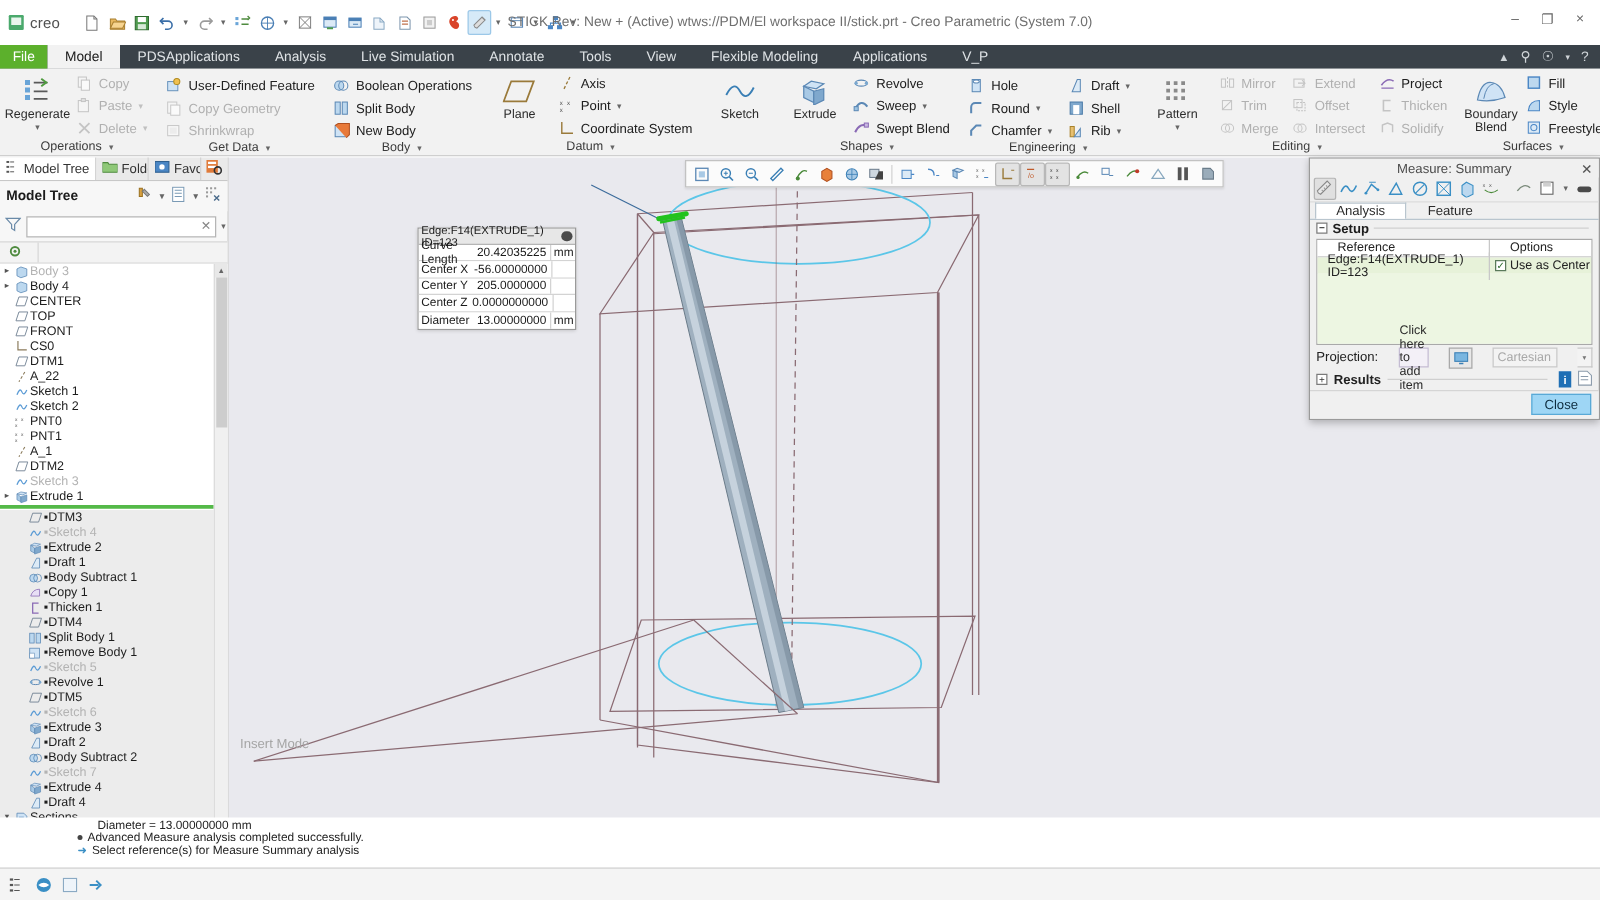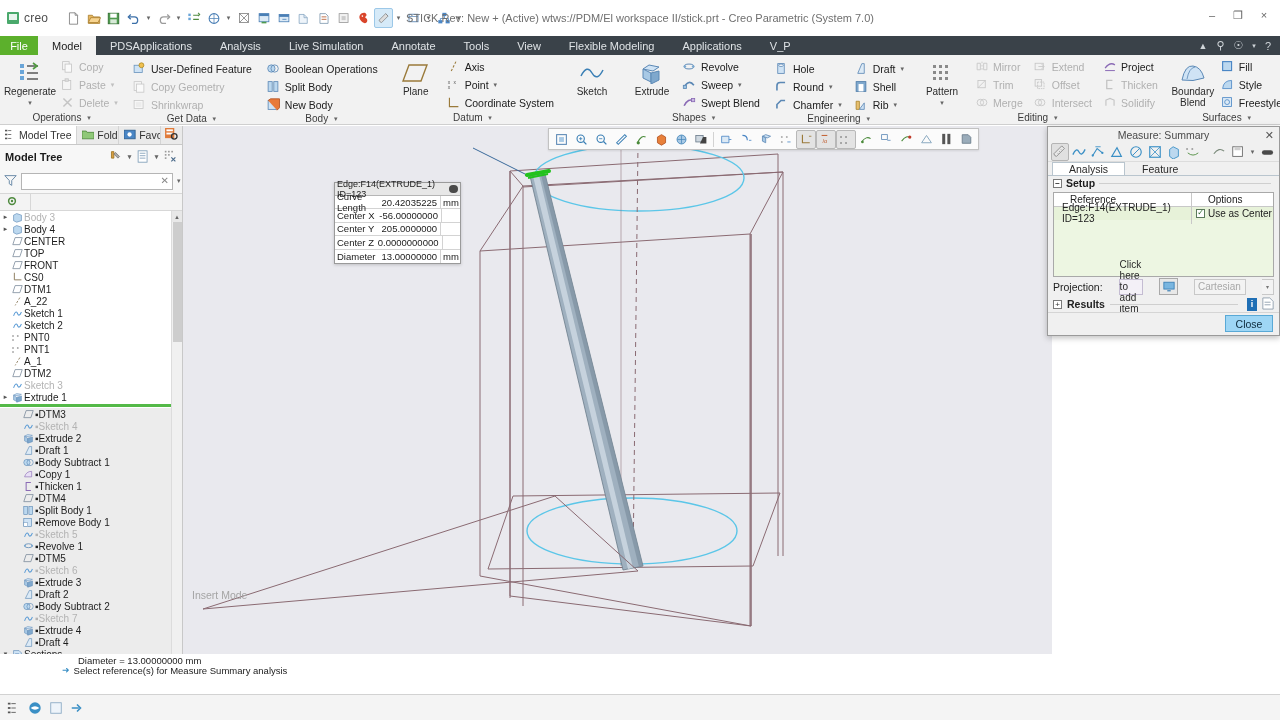--- a/index.html
+++ b/index.html
@@ -5,21 +5,21 @@
   * { box-sizing: border-box; margin: 0; padding: 0; }
   html, body {
     width: 1280px; height: 720px;
     overflow: hidden;
     font-family: "Liberation Sans", sans-serif;
     font-size: 11px;
     background: #ffffff;
     color: #222;
     -webkit-font-smoothing: antialiased;
   }
-  #app { position: relative; width: 1052px; height: 720px; }
+  #app { position: relative; width: 1280px; height: 720px; }
 
   
   .titlebar {
     position: absolute; top: 0; left: 0; width: 1280px; height: 36px;
     background: #ffffff;
     display: flex; align-items: center;
   }
   .creo-logo {
     display: flex; align-items: center; gap: 5px;
     padding-left: 7px; width: 58px;
@@ -1692,20 +1692,24 @@
       <div class="closebtn">Close</div>
     </div>
   </div>
 
   <div class="statusmsgs" id="msg-host" style="padding-left: 62px;">
       <div class="smsg" style="height: 10px; padding-left: 8px;">
         <span style="width:4px;display:inline-block;"></span>
         <span>Diameter = 13.00000000 mm</span>
       </div>
       <div class="smsg" style="height: 10px;">
+        <span class="bullet"></span>
+        <span>Advanced Measure analysis completed successfully.</span>
+      </div>
+      <div class="smsg" style="height: 10px;">
         <span style="color:#3a8fc5;font-size:9px;line-height:9px;">➜</span>
         <span>Select reference(s) for Measure Summary analysis</span>
       </div>
     </div>
 
   <div class="statusbar">
     <div class="sb-left">
       <span class="sbico">
           <svg width="14" height="14" viewBox="0 0 16 16">
             <rect x="1" y="2" width="3" height="2" fill="#555"></rect>

